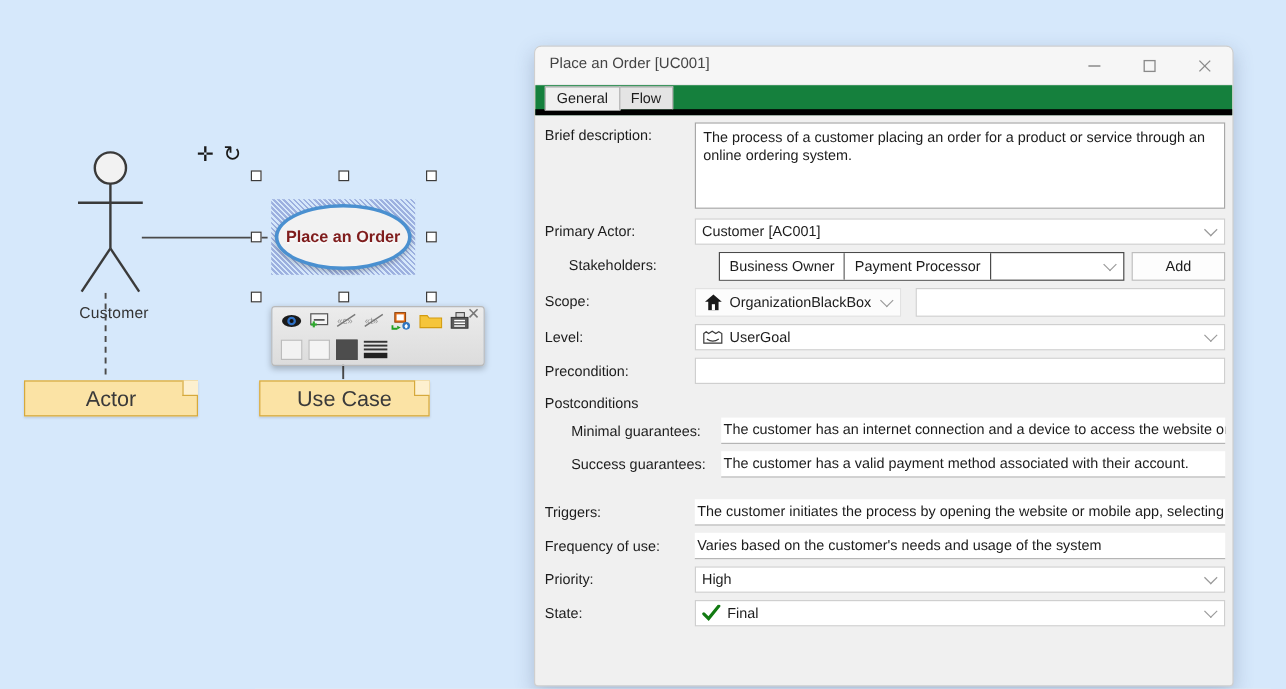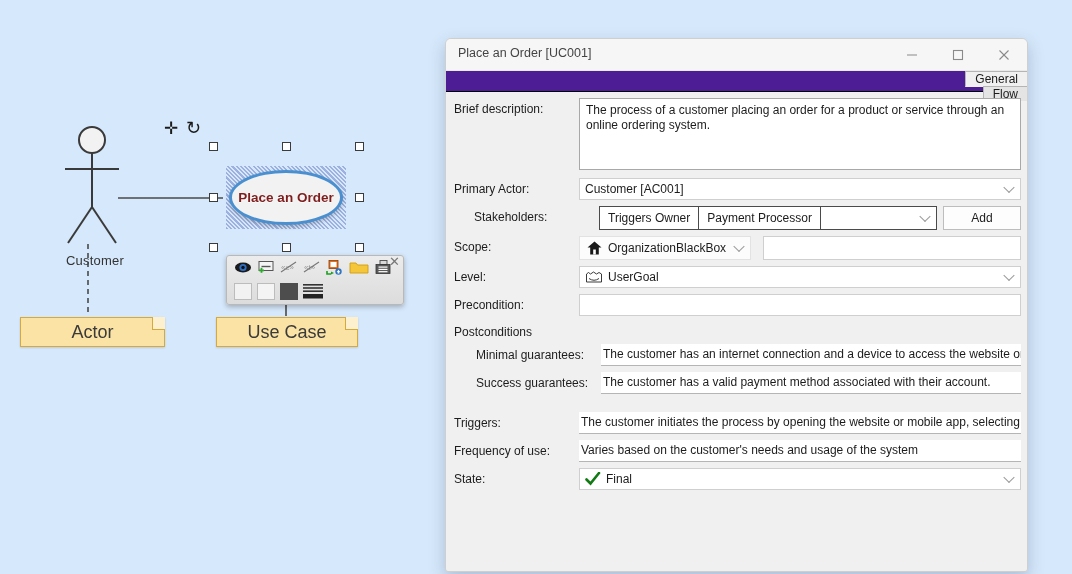--- a/index.html
+++ b/index.html
@@ -112,23 +112,22 @@
     width: 46px; height: 31px;
     display: flex; align-items: center; justify-content: center;
     color: #8a8a8a; font-size: 13px; cursor: default;
   }
   .win-btn svg { display: block; }
 
   
   .tabstrip {
     position: relative; height: 20px;
     padding-left: 8px; display: flex; align-items: flex-end;
-    border-bottom: 1px solid #000000;
-    background: #4c1d95;
-    flex-direction: column;
+    border-bottom: 5px solid #000000;
+    background: #15803d;
   }
   .tab {
     height: 19px; padding: 0 9px;
     display: flex; align-items: center;
     font-size: 12px; color: #1c1c1c;
     border: 1px solid #b4b4b4; border-bottom: none;
     background: #e4e4e4;
     margin-right: -1px;
     box-sizing: border-box;
   }
@@ -364,21 +363,21 @@
         <span>Customer [AC001]</span>
         <span class="caret"></span>
       </div>
     </div>
 
     <div class="row" style="margin-top:5px;margin-left:20px;">
       <div class="lab">Stakeholders:</div>
       <div class="stake-wrap">
         <div class="stake-box">
           <div class="chip">
-            <span>Triggers Owner</span>
+            <span>Business Owner</span>
           </div>
           <div class="chip">
             <span>Payment Processor</span>
           </div>
           <div style="flex:1 1 auto; position:relative;">
             <span class="caret"></span>
           </div>
         </div>
         <div class="btn">
           <span>Add</span>
@@ -433,20 +432,27 @@
     <div class="row" style="margin-top:18px;">
       <div class="lab">Triggers:</div>
       <div class="fld underline-only" style="border-bottom:1px solid #b5b5b5;">The customer initiates the process by opening the website or mobile app, selecting the product</div>
     </div>
 
     <div class="row" style="margin-top:4px;">
       <div class="lab">Frequency of use:</div>
       <div class="fld underline-only" style="border-bottom:1px solid #b5b5b5;">Varies based on the customer's needs and usage of the system</div>
     </div>
 
+    <div class="row" style="margin-top:4px;">
+      <div class="lab">Priority:</div>
+      <div class="combo">
+        <span>High</span>
+        <span class="caret"></span>
+      </div>
+    </div>
 
     <div class="row" style="margin-top:5px;">
       <div class="lab">State:</div>
       <div class="combo">
         <svg width="16" height="14" viewBox="0 0 16 14">
           <path d="M1.5 7.5 L5.5 11.5 L14 1" fill="none" stroke="#127a12" stroke-width="2.6" stroke-linecap="round"></path>
         </svg>
         <span>Final</span>
         <span class="caret"></span>
       </div>

